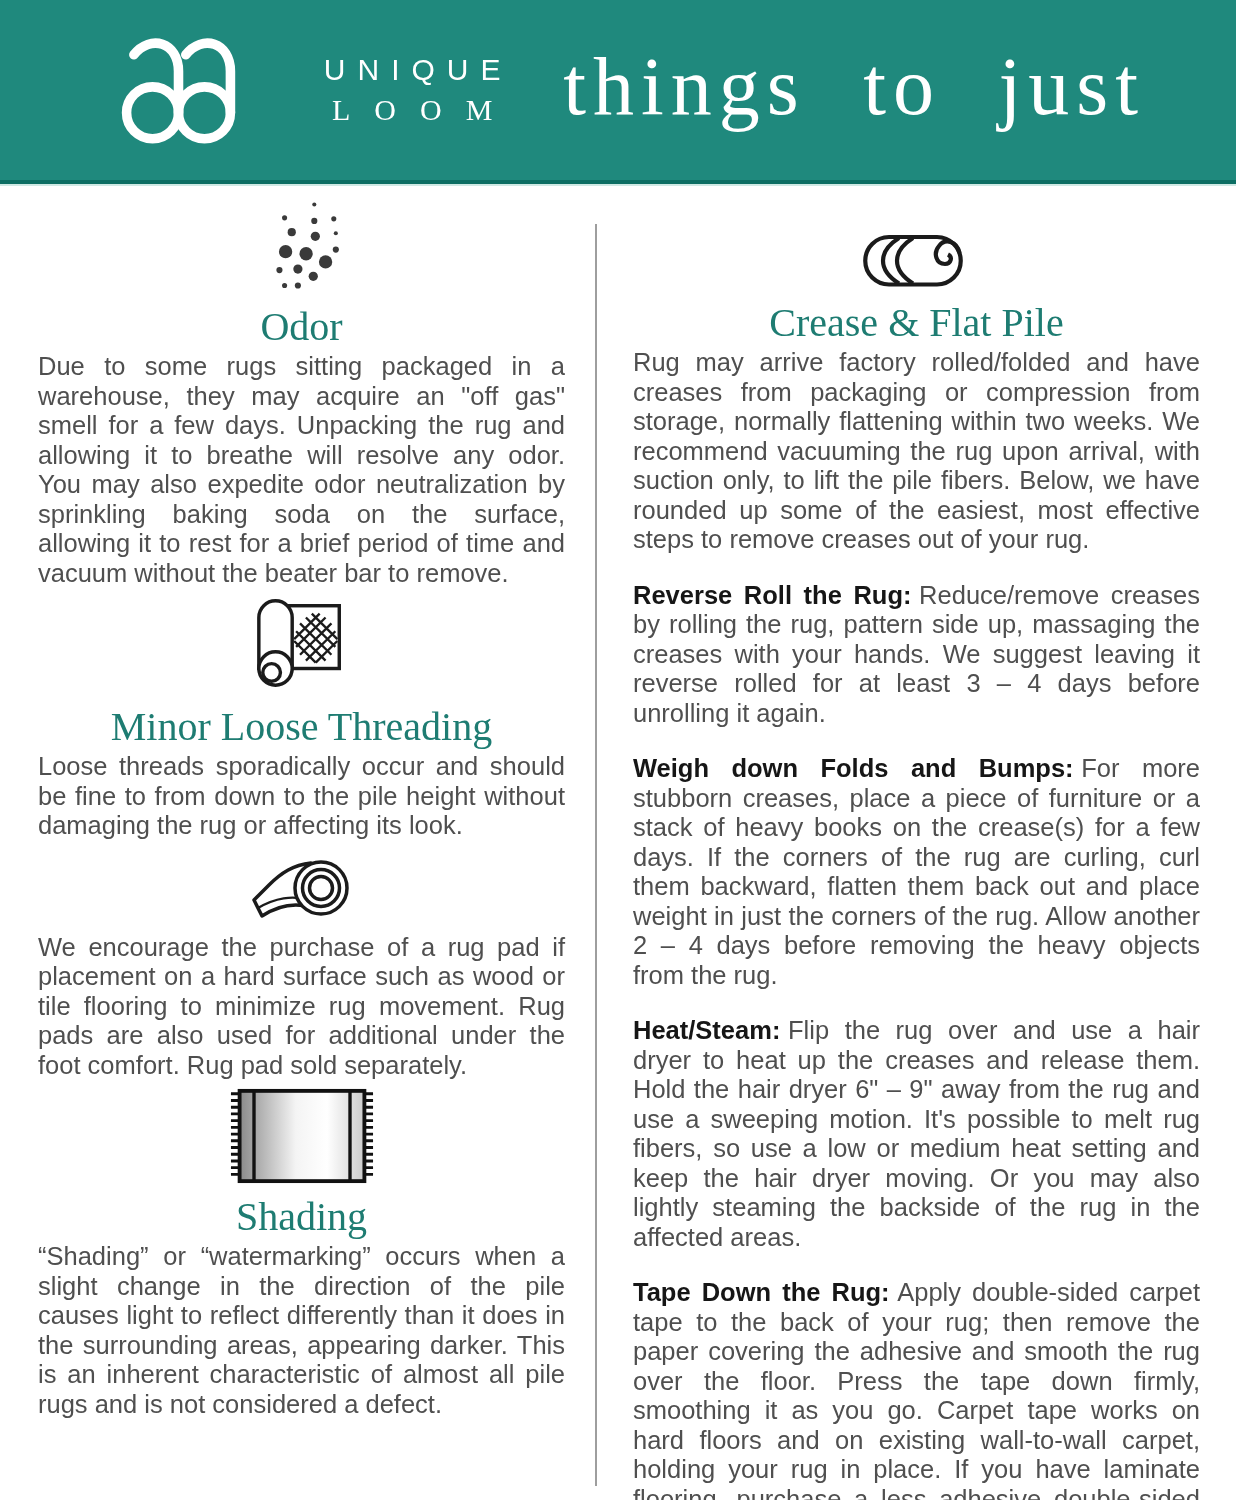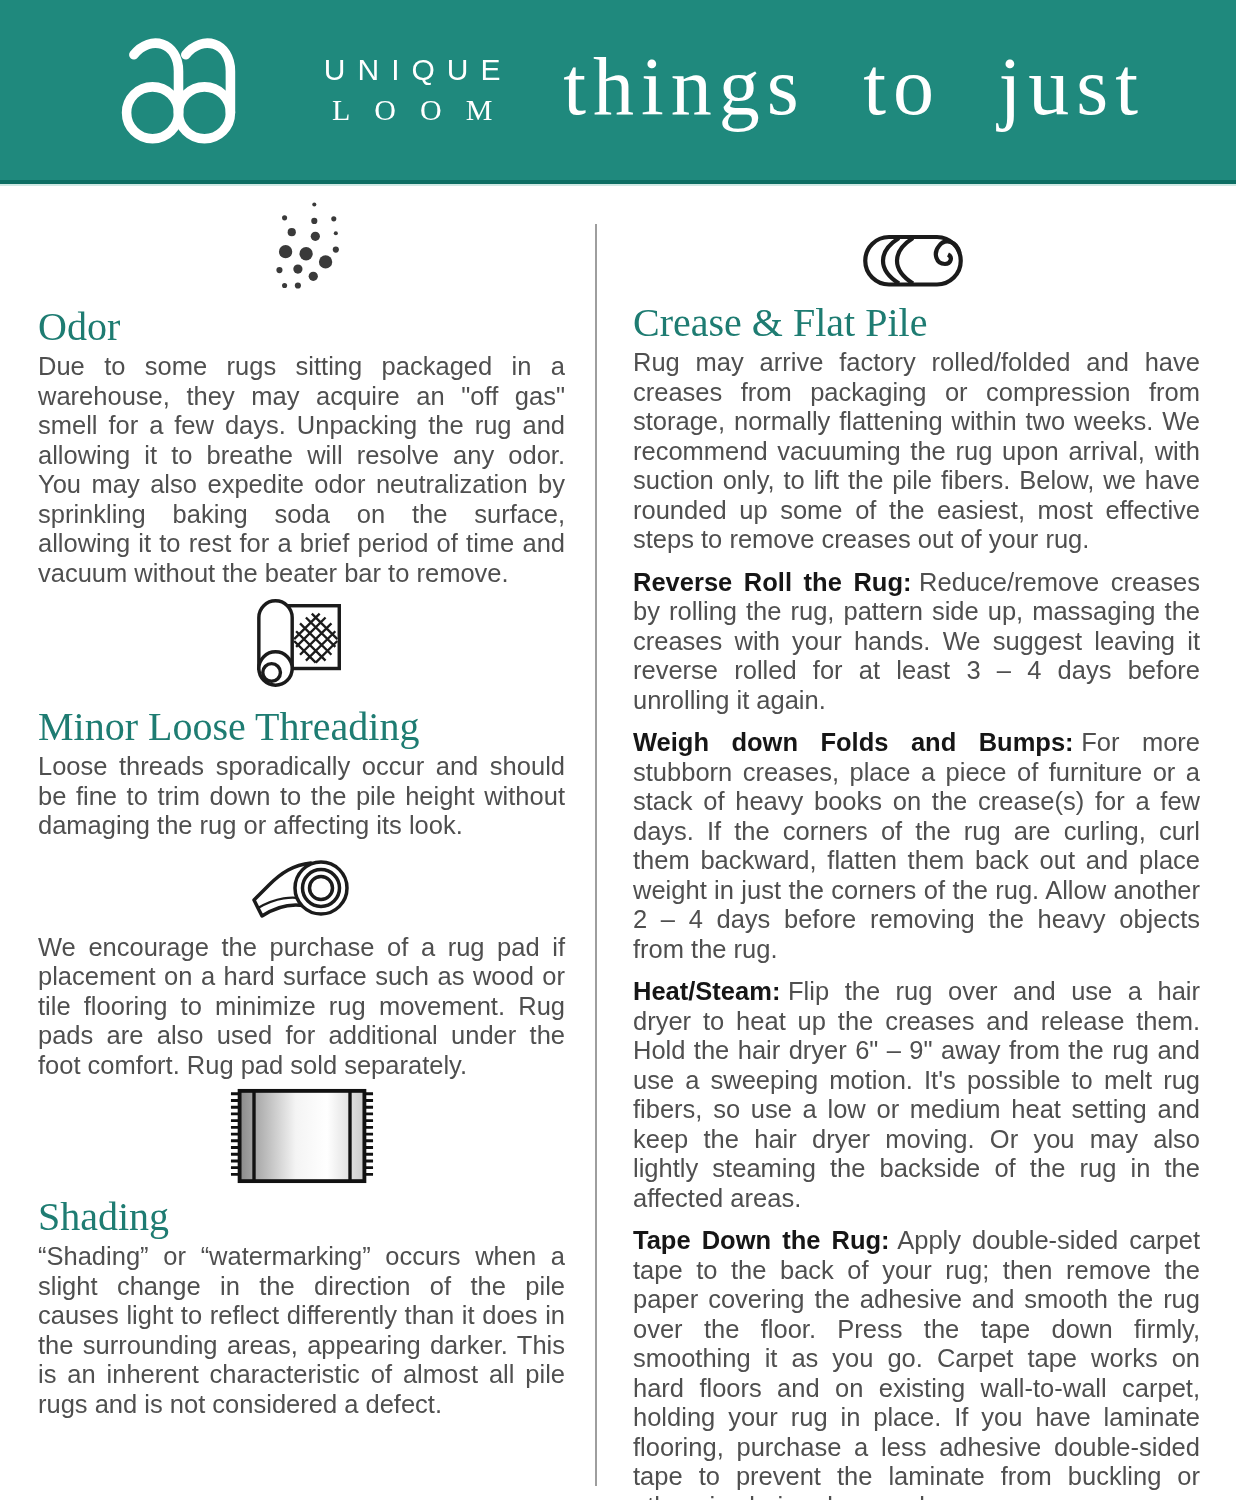--- a/index.html
+++ b/index.html
@@ -24,24 +24,24 @@
   .col-left{padding:0 32px 0 38px;}
   .col-right{padding:0 36px 0 36px;}
   
   .icon-row{display:flex;justify-content:center;align-items:flex-end;}
   .icon-row.odor{margin-top:8px;height:102px;}
   .icon-row.threading{margin-top:4px;height:102px;}
   .icon-row.rugpad{margin-top:8px;height:82px;}
   .icon-row.shadingi{margin-top:8px;height:96px;}
   .icon-row.crease{margin-top:46px;height:60px;}
   h2.section-title{font-family:"Liberation Serif",serif;font-weight:400;color:#1e7c72;
-                   font-size:40px;line-height:46px;margin:10px 0 0;}
+                   text-align:center;font-size:40px;line-height:46px;margin:10px 0 0;}
   p.body{color:#4f4f4f;font-size:25.5px;line-height:29.5px;text-align:justify;margin:2px 0 0;}
   p.body b{color:#161616;font-weight:bold;margin-right:0.30em;}
-  p.step{margin-top:13px;}
+  p.step{margin-top:26px;}
   svg .thin{fill:none;stroke:#1b1b1b;stroke-width:2.4;}
   svg .wfill{fill:#fff;stroke:#1b1b1b;stroke-width:3.5;}
 </style>
 </head>
 <body>
 
 <div class="page">
 
   <header class="header">
     <div class="brand">
@@ -95,21 +95,21 @@
         <svg width="112" height="102" viewBox="0 0 112 104">
           <rect class="wfill" x="40" y="14" width="54" height="64"></rect>
           <path class="thin" d="M54,32 L86,64 M60,26 L90,56 M66,22 L92,48 M50,40 L80,70 M48,50 L70,72
                                M86,32 L54,64 M80,26 L50,56 M74,22 L48,48 M90,40 L60,70 M92,50 L70,72"></path>
           <path class="wfill" d="M12,78 L12,26 A17,17 0 0 1 46,26 L46,78 Z"></path>
           <circle class="wfill" cx="29" cy="78" r="17"></circle>
           <circle class="wfill" cx="25" cy="82" r="9"></circle>
         </svg>
       </div>
       <h2 class="section-title">Minor Loose Threading</h2>
-      <p class="body">Loose threads sporadically occur and should be fine to trim down to the pile height without damaging the rug or affecting its look.</p>
+      <p class="body">Loose threads sporadically occur and should be fine to from down to the pile height without damaging the rug or affecting its look.</p>
 
       <div class="icon-row rugpad">
         <svg width="106" height="80" viewBox="0 0 106 80">
           <path class="wfill" style="stroke-linejoin:round" d="M62,12 C44,14 32,22 20,34 L5,49 L13,65 C28,55 44,51 62,56 Z"></path>
           <path class="thin" d="M9,57 C26,47 44,44 58,49"></path>
           <circle class="wfill" cx="72" cy="37" r="26"></circle>
           <circle class="wfill" cx="72" cy="37" r="18.5"></circle>
           <circle class="wfill" cx="72" cy="37" r="11.5"></circle>
         </svg>
       </div>

